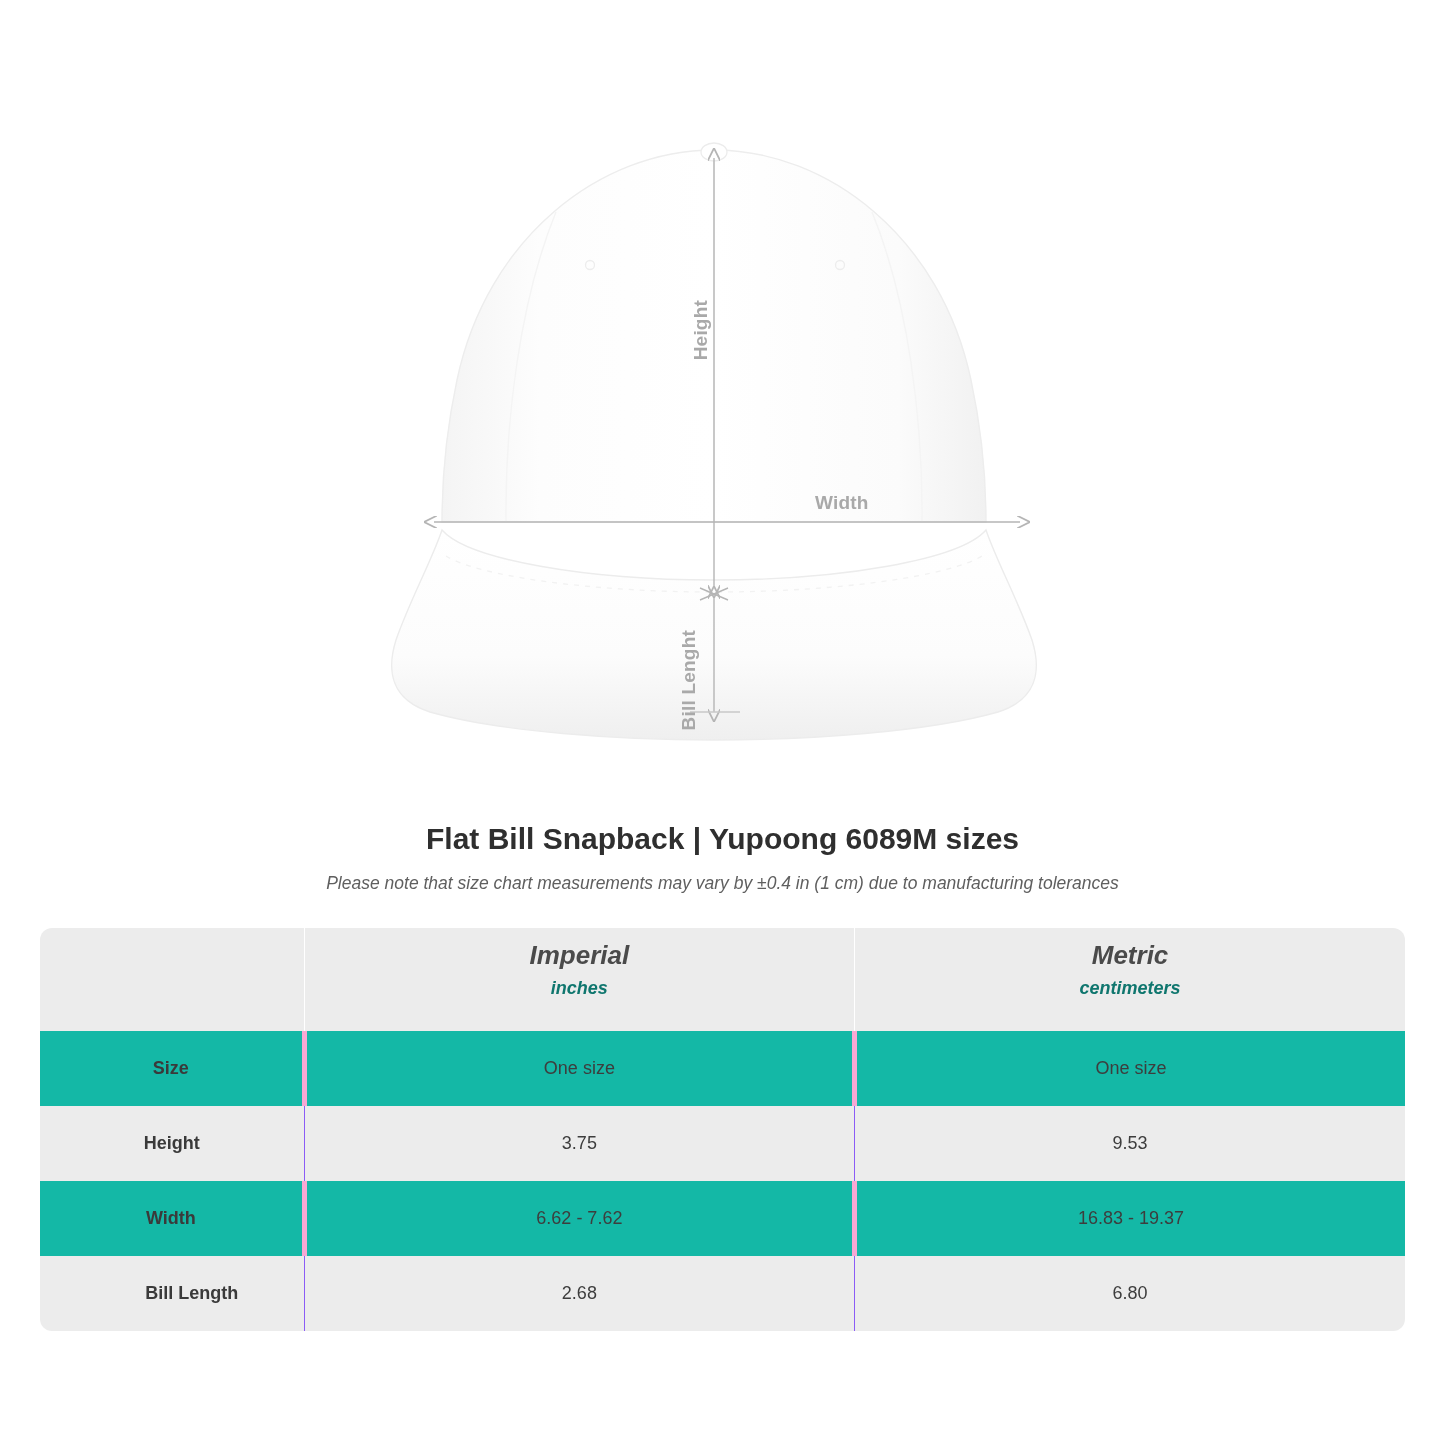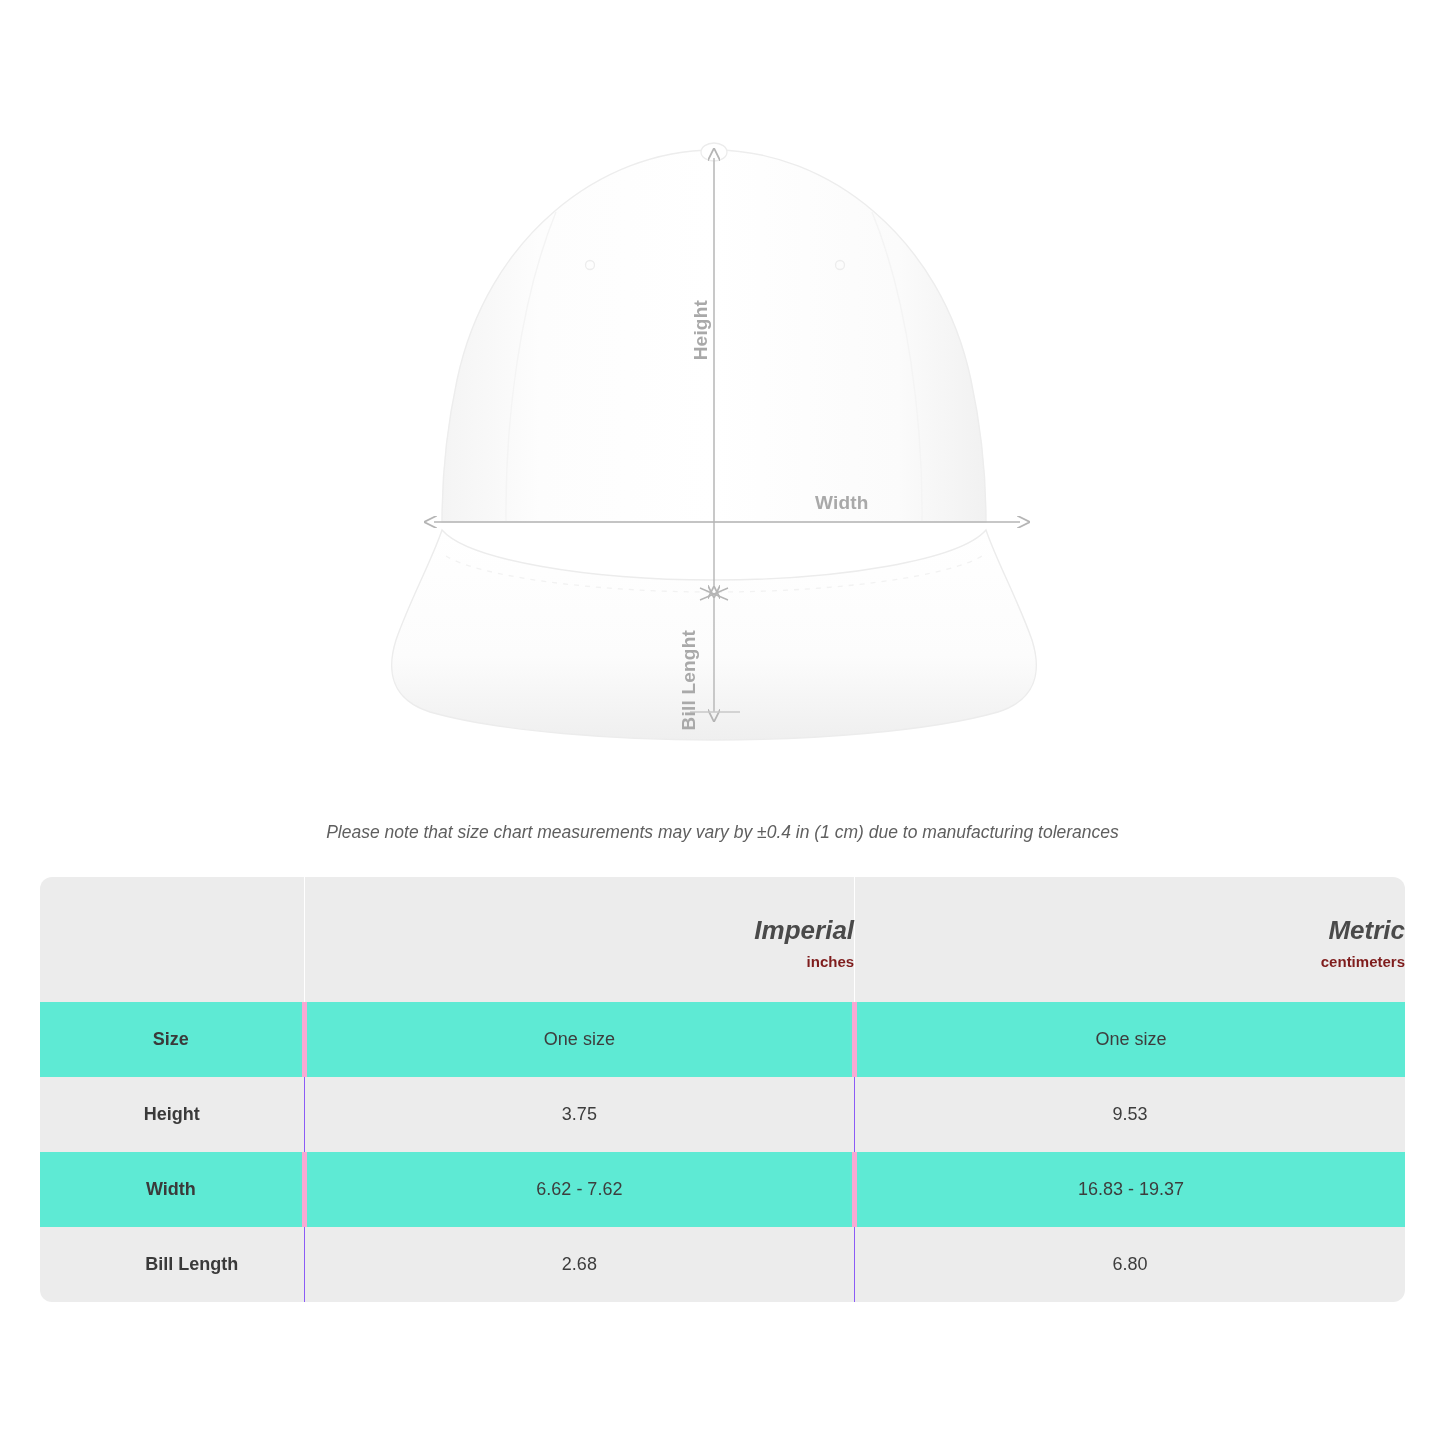--- a/index.html
+++ b/index.html
@@ -76,59 +76,60 @@
   table.size-table {
     width: 1365px;
     border-collapse: collapse;
     table-layout: fixed;
   }
   table.size-table col.c-label { width: 264px; }
   table.size-table col.c-unit  { width: 550px; }
 
   .unit-head {
     background: #ececec;
-    text-align: right;
-    padding: 38px 0 32px 0;
+    text-align: center;
+    padding: 12px 0 32px 0;
     border: none;
   }
   .unit-head.first-cell {
     border-top-left-radius: 12px;
     border-bottom-left-radius: 0;
   }
   .unit-head.last-cell {
     border-top-right-radius: 12px;
   }
   .unit-name {
     display: block;
     font-size: 26px;
     font-style: italic;
     font-weight: bold;
     color: #4a4a4a;
     line-height: 1.2;
   }
   .unit-sub {
     display: block;
-    font-size: 15px;
-    color: #7f1d1d;
+    font-size: 18px;
+    font-style: italic;
+    color: #0f766e;
     margin-top: 7px;
   }
   .head-divider { border-left: 1px solid #ffffff; }
 
   tbody td {
     text-align: center;
     font-size: 18px;
     color: #3d3d3d;
     padding: 27px 0;
     border: none;
   }
   tbody td.row-label {
     font-weight: bold;
     color: #3a3a3a;
   }
-  tr.band-light td { background: #5eead4; }
+  tr.band-light td { background: #14b8a6; }
   tr.band-dark td  { background: #ececec; }
   tbody td.sep { border-left: 5px solid #f9a8d4; }
   tr.band-dark td.sep { border-left: 1px solid #8b5cf6; }
   tr.last-row td:first-child { border-bottom-left-radius: 12px; padding-left: 40px; }
   tr.last-row td:last-child  { border-bottom-right-radius: 12px; }
 </style>
 </head>
 <body>
 
 <div class="page">
@@ -203,20 +204,21 @@
     </svg>
 
     <span class="dim-label vertical" id="label-height">Height</span>
 
     <span class="dim-label" id="label-width">Width</span>
 
     <span class="dim-label vertical" id="label-bill"><span>Bill</span> <span>Lenght</span></span>
   </div>
 
   <div class="title-block">
+    <h1 class="chart-title">Flat Bill Snapback | Yupoong 6089M sizes</h1>
     <p class="chart-note">Please note that size chart measurements may vary by ±0.4 in (1 cm) due to manufacturing tolerances</p>
   </div>
 
   <div class="table-wrap">
     <table class="size-table">
       <colgroup>
         <col class="c-label">
           <col class="c-unit">
           <col class="c-unit">
       </colgroup>

